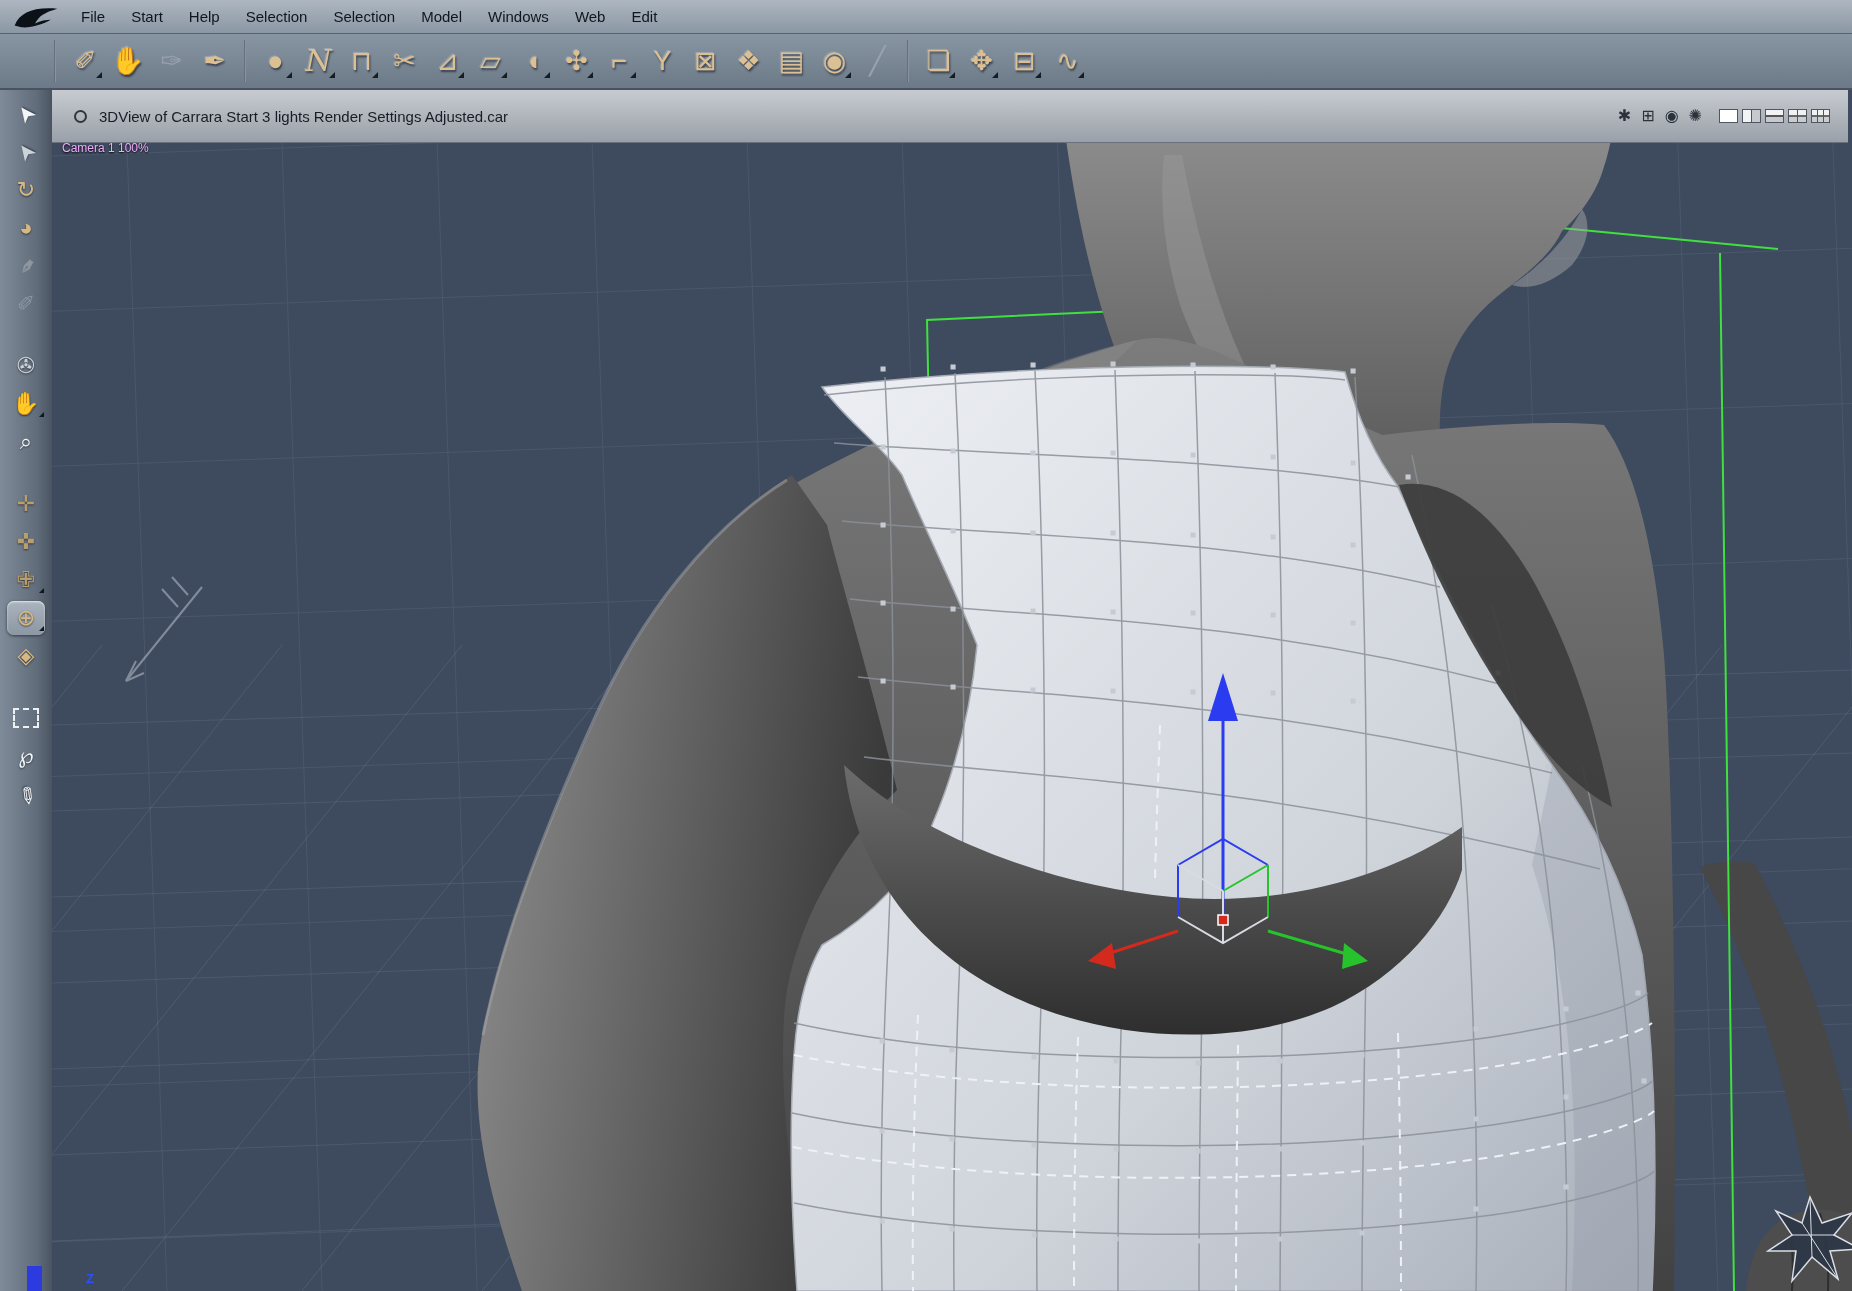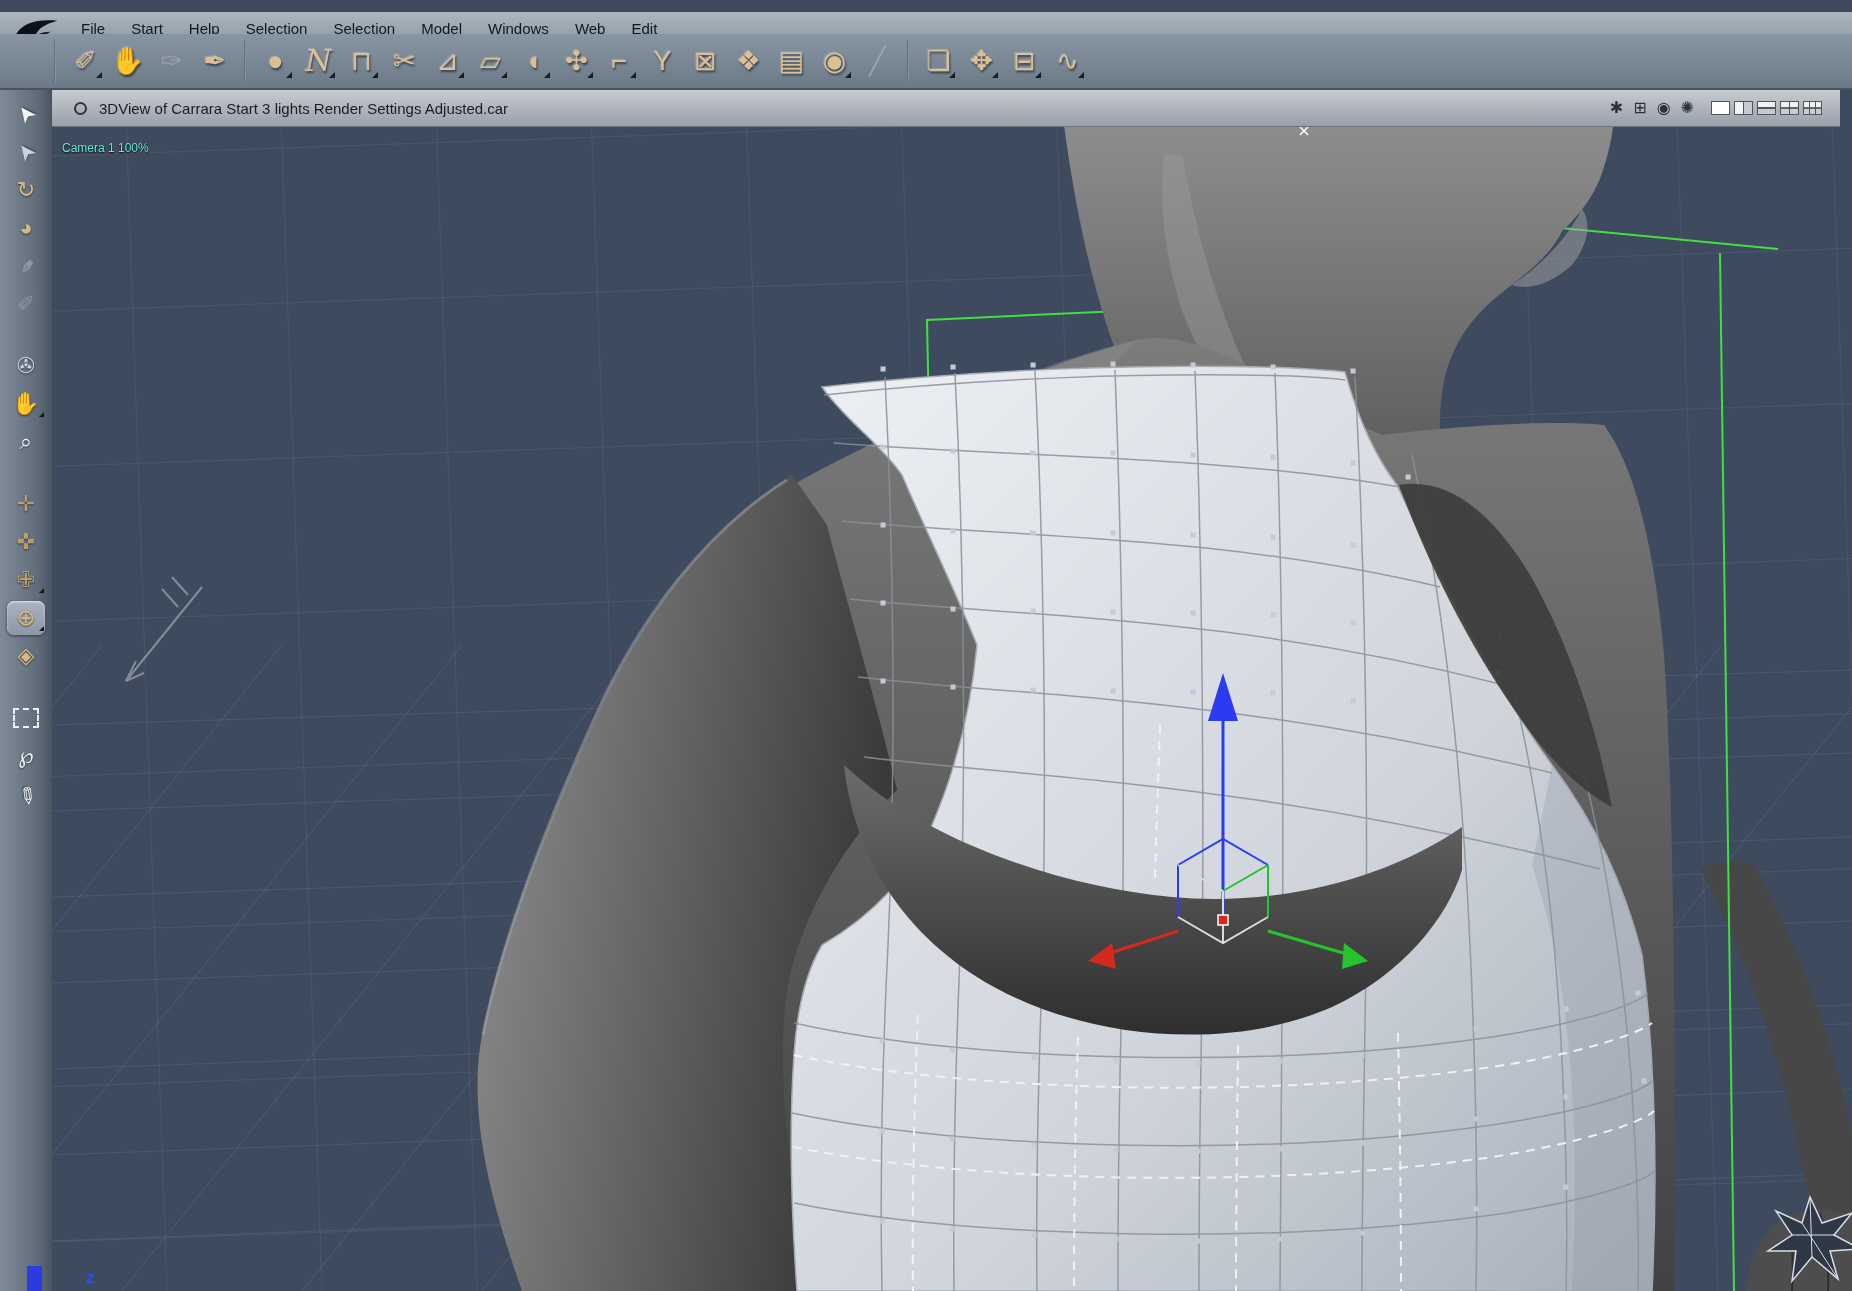--- a/index.html
+++ b/index.html
@@ -1,20 +1,20 @@
 <!DOCTYPE html>
 <html><head>
 <meta charset="utf-8">
 <style>
   html,body{margin:0;padding:0}
   body{width:1852px;height:1291px;position:relative;overflow:hidden;
        background:#3e4a5e;font-family:"Liberation Sans","DejaVu Sans",sans-serif;}
 
   
-  .menubar{position:absolute;top:12px;left:0;right:0;height:33px;
+  .menubar{position:absolute;top:0;left:0;right:0;height:33px;
     background:linear-gradient(#adb6c0,#8b97a4);border-bottom:1px solid #556070;
     display:flex;align-items:center;z-index:30}
   .logo{width:48px;height:26px;margin:2px 8px 0 12px;flex:0 0 auto}
   .menus{display:flex;align-items:center}
   .menu-item{padding:0 13px;font-size:15px;color:#10161f;cursor:default;line-height:33px}
 
   
   .toolbar{position:absolute;top:34px;left:0;right:0;height:54px;
     background:linear-gradient(#8895a3,#6c7988);border-bottom:2px solid #49525e;
     display:flex;align-items:center;padding-left:54px;z-index:30}
@@ -25,23 +25,23 @@
   .tool .glyph{display:block;line-height:1}
   .tool.disabled{color:#99a1ab;text-shadow:none}
   .tool.script .glyph{font-family:"DejaVu Serif","Liberation Serif",serif;font-style:italic;font-size:30px}
   .tool.flyout::after{content:"";position:absolute;right:5px;bottom:6px;width:0;height:0;
     border-left:6px solid transparent;border-bottom:6px solid #161c24}
   .tool.sep{width:18px}
   .tool.sep::before{content:"";width:2px;height:42px;margin:auto;
     background:linear-gradient(90deg,#545e6b,#9aa5b1)}
 
   
-  .titlebar{position:absolute;top:89px;left:52px;right:12px;height:36px;
+  .titlebar{position:absolute;top:89px;left:52px;right:4px;height:36px;
     background:linear-gradient(#c7cbd1,#9aa0a8);border-top:1px solid #dde0e4;
-    border-bottom:1px solid #69727e;display:flex;align-items:center;padding:0 12px;z-index:20}
+    border-bottom:1px solid #69727e;display:flex;align-items:center;padding:8px 12px;z-index:20}
   .doc-circle{width:9px;height:9px;border:2px solid #2e3640;border-radius:50%;margin-left:10px;flex:0 0 auto}
   .title-text{font-size:15px;color:#171d26;margin-left:12px;white-space:nowrap}
   .tb-right{margin-left:auto;display:flex;align-items:center;gap:11px;padding-right:6px}
   .tb-icon{font-size:16px;color:#2b323c;line-height:1}
   .layout-btns{display:flex;gap:4px;margin-left:6px}
   .layout-btn{width:19px;height:14px;border:1px solid #4e565f;background:#c3c7cd;box-sizing:border-box}
   .layout-btn.p1{background:#ffffff}
   .layout-btn.p2h{background:linear-gradient(90deg,#f2f3f5 46%,#555 46%,#555 54%,#c6cacf 54%)}
   .layout-btn.p2v{background:linear-gradient(#f2f3f5 42%,#555 42%,#555 58%,#c6cacf 58%)}
   .layout-btn.p3{background:linear-gradient(90deg,transparent 46%,#555 46%,#555 54%,transparent 54%),
@@ -67,21 +67,21 @@
   .stool.flyout-side::after{content:"";position:absolute;right:1px;bottom:4px;width:0;height:0;
     border-left:5px solid transparent;border-bottom:5px solid #11161d}
   .r-nw .glyph{transform:rotate(-128deg)}
   .r-sw .glyph{transform:rotate(128deg)}
   .marquee::before{content:"";width:22px;height:16px;border:2px dashed #eef1f4}
   .blue-tab{position:absolute;left:27px;bottom:0;width:15px;height:25px;background:#2b3be0}
 
   
   .viewport{position:absolute;top:125px;left:52px;right:0;bottom:0}
   svg.scene{width:100%;height:100%;display:block}
-  .camera-label{position:absolute;top:16px;left:10px;font-size:12px;color:#5eead4;
+  .camera-label{position:absolute;top:16px;left:10px;font-size:12px;color:#f0abfc;
     text-shadow:0 1px 2px #000;z-index:5}
   .z-label{position:absolute;left:34px;bottom:5px;color:#2c50ff;font-weight:bold;font-size:13px;z-index:5}
 </style>
 </head>
 <body>
 
 <div class="menubar">
   <div class="logo">
     <svg viewBox="0 0 50 28" width="48" height="26">
         <path d="M2,22 C8,8 22,2 48,4 C34,8 28,12 24,20 C30,17 36,16 41,16 C32,21 20,25 9,24 Z" fill="#0c1118"></path>

